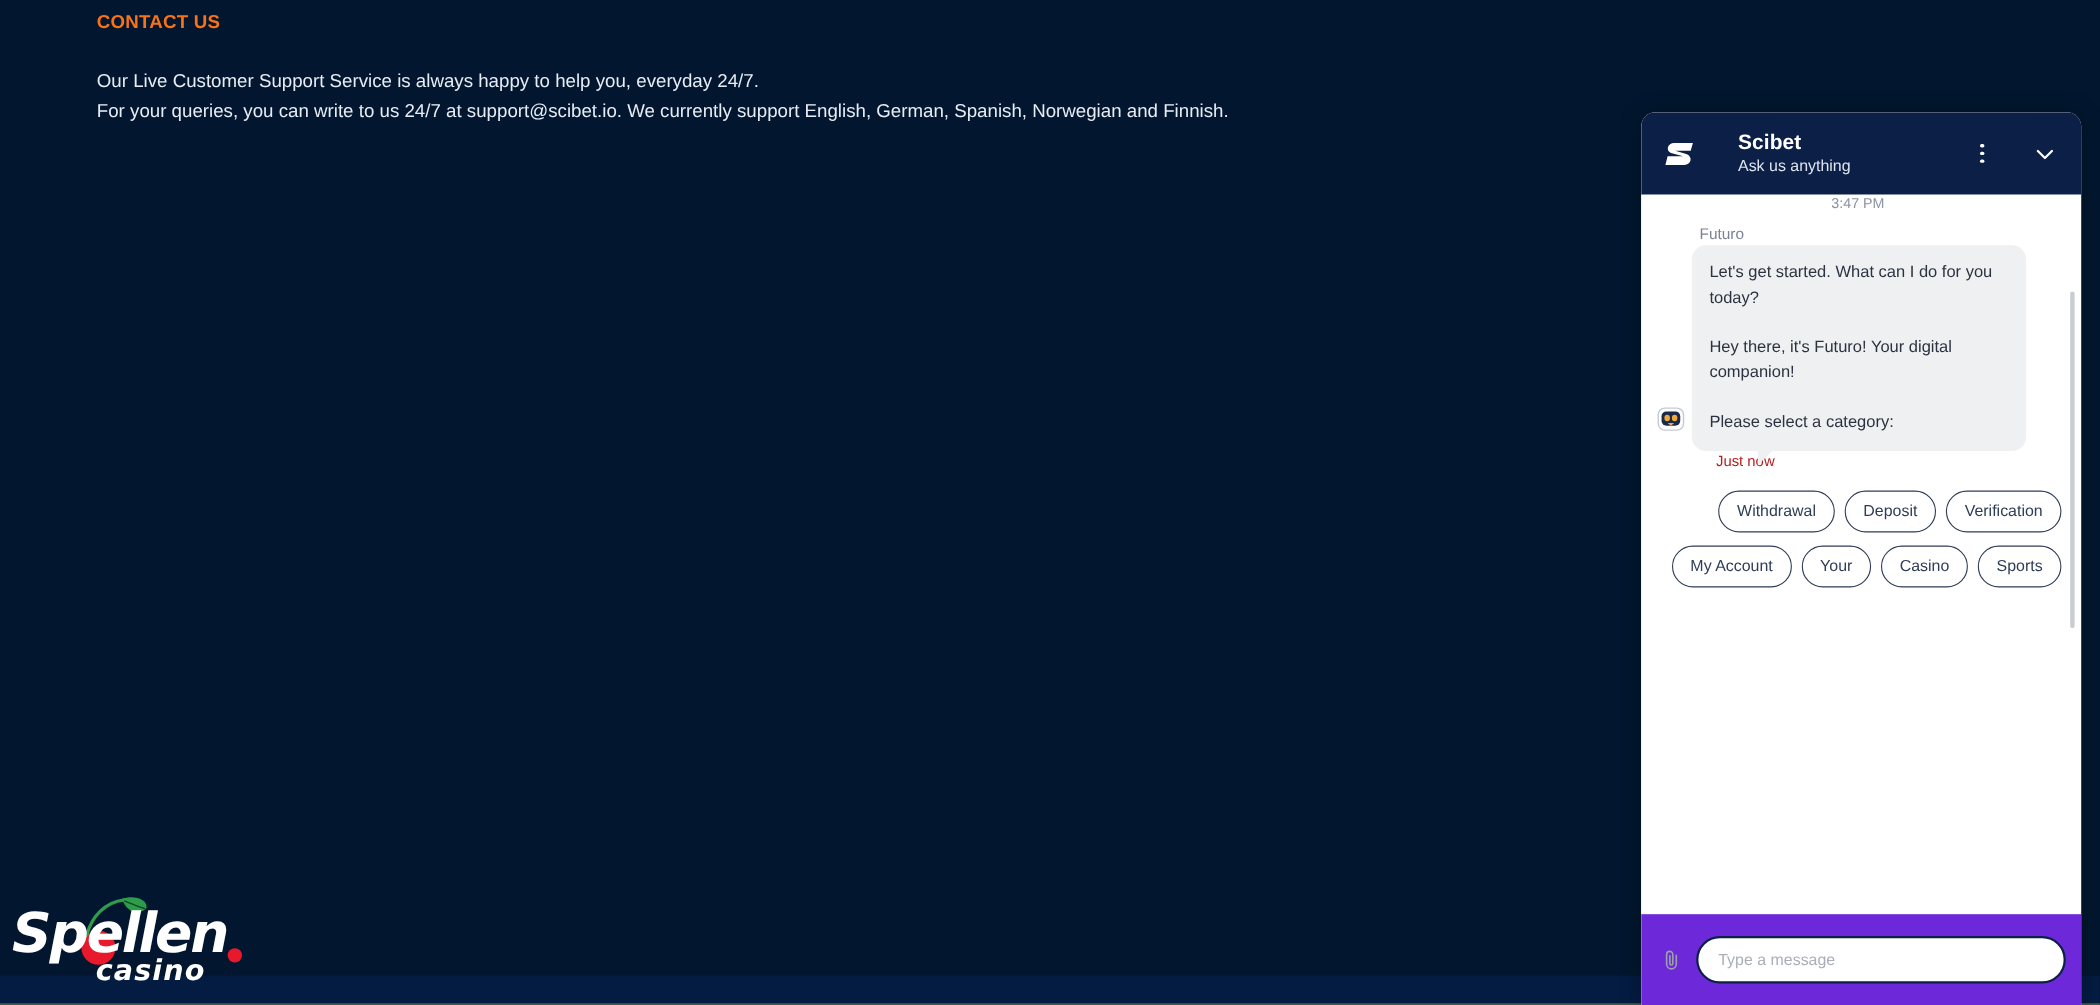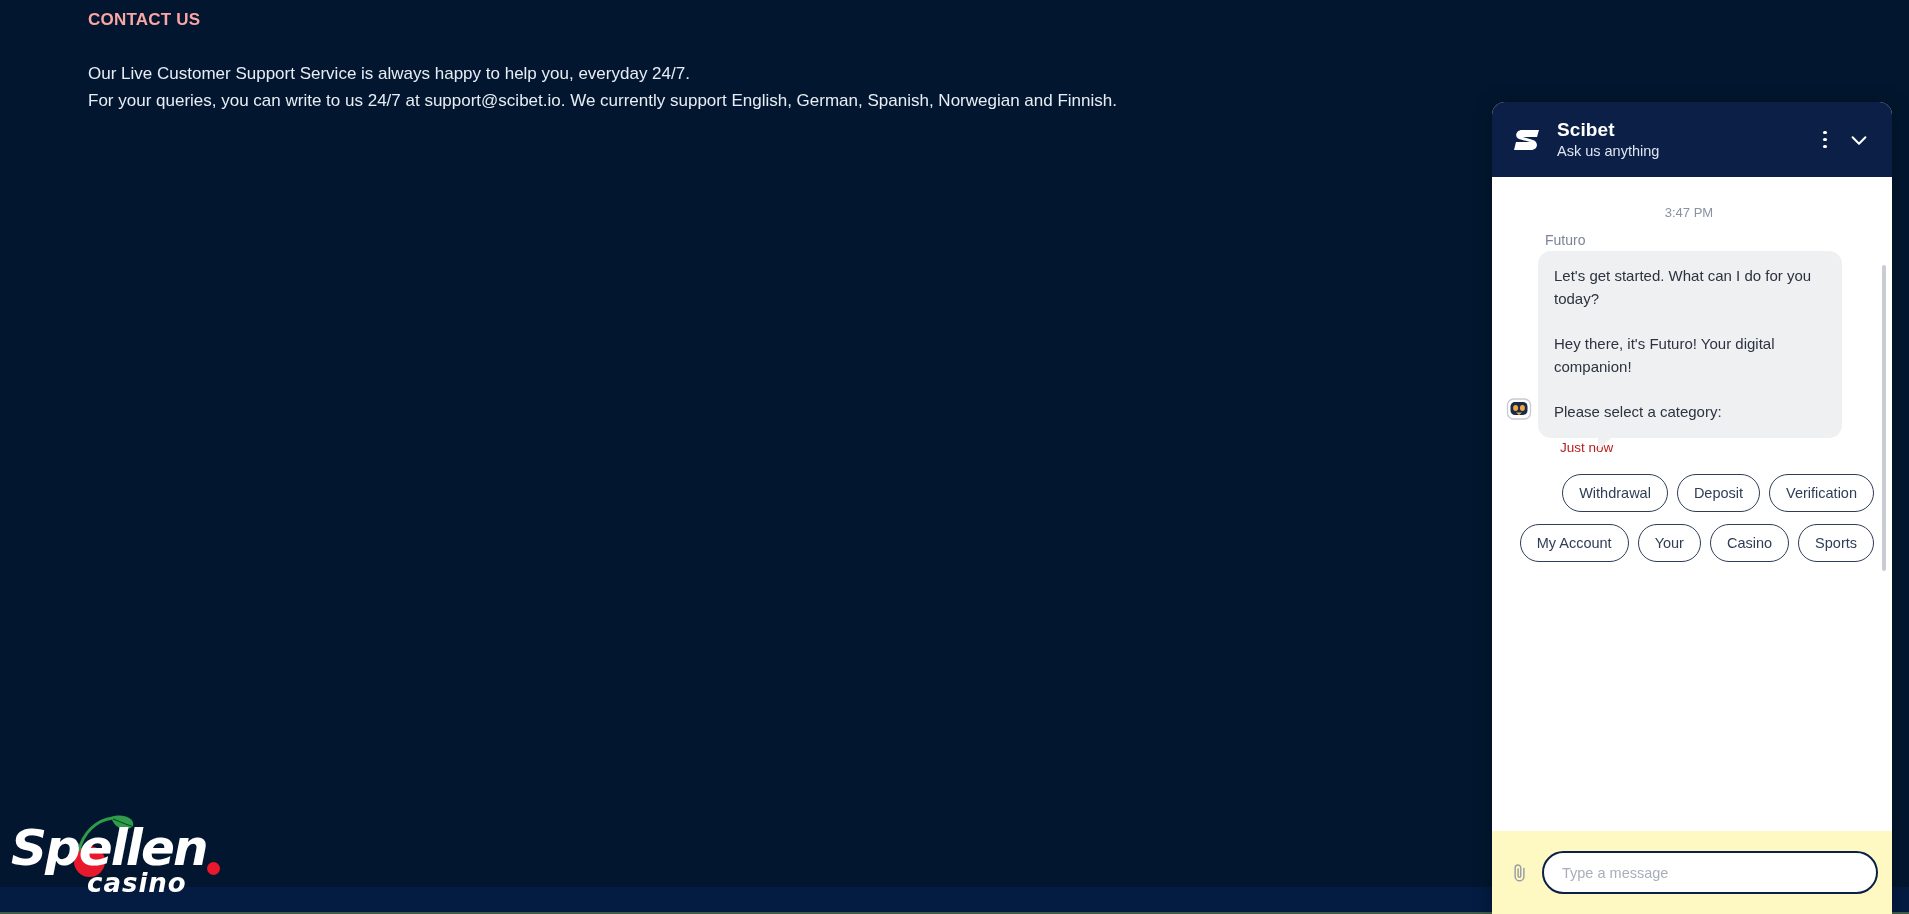--- a/index.html
+++ b/index.html
@@ -16,21 +16,21 @@
   }
 
   
   .page-content {
     position: absolute;
     left: 88px;
     top: 0px;
     width: 1300px;
   }
   .contact-heading {
-    color: #fca5a5;
+    color: #f97316;
     font-size: 17px;
     font-weight: bold;
     letter-spacing: 0.2px;
     margin: 0;
     padding-top: 9px;
     line-height: 22px;
   }
   .contact-block {
     margin-top: 29px;
   }
@@ -131,20 +131,21 @@
     box-shadow: 0 0 18px rgba(0,0,0,0.35);
   }
   .chat-header {
     height: 75px;
     background: #0b1f47;
     display: flex;
     align-items: center;
     padding: 0 16px 0 18px;
     flex: 0 0 auto;
     box-sizing: border-box;
+    gap: 23px;
   }
   .brand-logo {
     width: 34px;
     height: 34px;
     flex: 0 0 auto;
     margin-right: 13px;
     position: relative;
   }
   .brand-text {
     flex: 1 1 auto;
@@ -191,21 +192,21 @@
     flex: 1 1 auto;
     position: relative;
     background: #ffffff;
     overflow: hidden;
     padding: 0 16px 0 10px;
   }
   .msg-time {
     text-align: center;
     color: #8a93a3;
     font-size: 13px;
-    padding-top: 28px;
+    padding-top: 0;
     line-height: 16px;
   }
   .sender-name {
     color: #7b8494;
     font-size: 14px;
     margin: 11px 0 3px 43px;
     line-height: 16px;
   }
   .msg-row {
     display: flex;
@@ -291,21 +292,21 @@
     width: 4px;
     height: 306px;
     background: #c9ccd2;
     border-radius: 3px;
   }
 
   
   .chat-footer {
     flex: 0 0 auto;
     height: 83px;
-    background: #fef9c3;
+    background: #6d28d9;
     display: flex;
     align-items: center;
     padding: 0 14px 0 12px;
     box-sizing: border-box;
   }
   .attach-btn {
     width: 30px;
     height: 30px;
     flex: 0 0 auto;
     display: flex;

